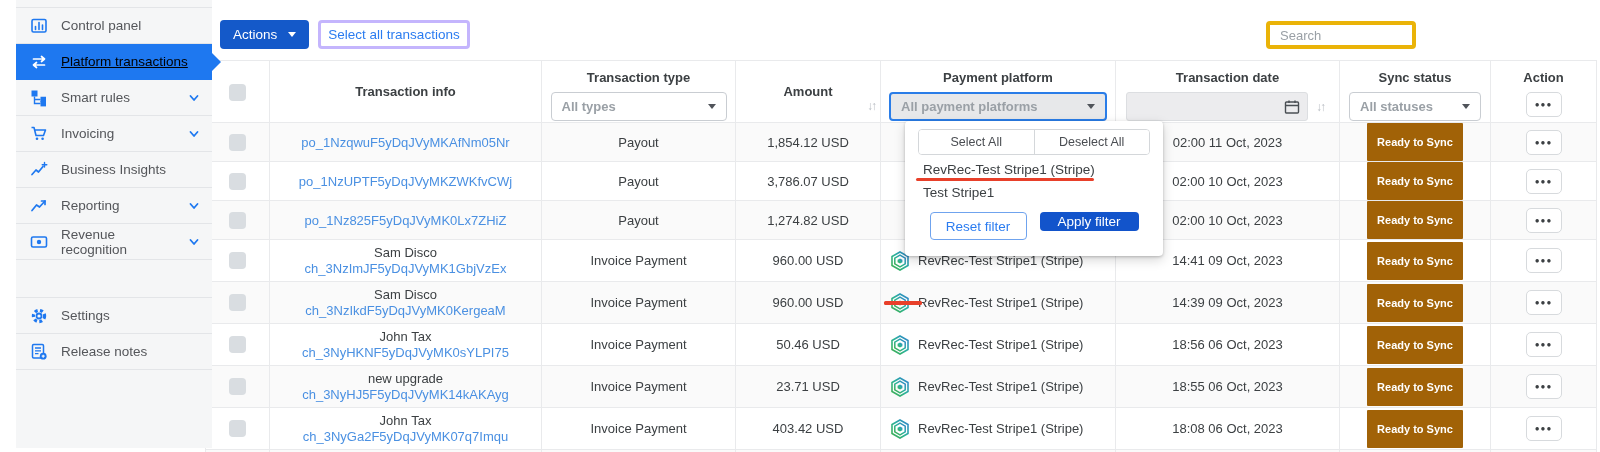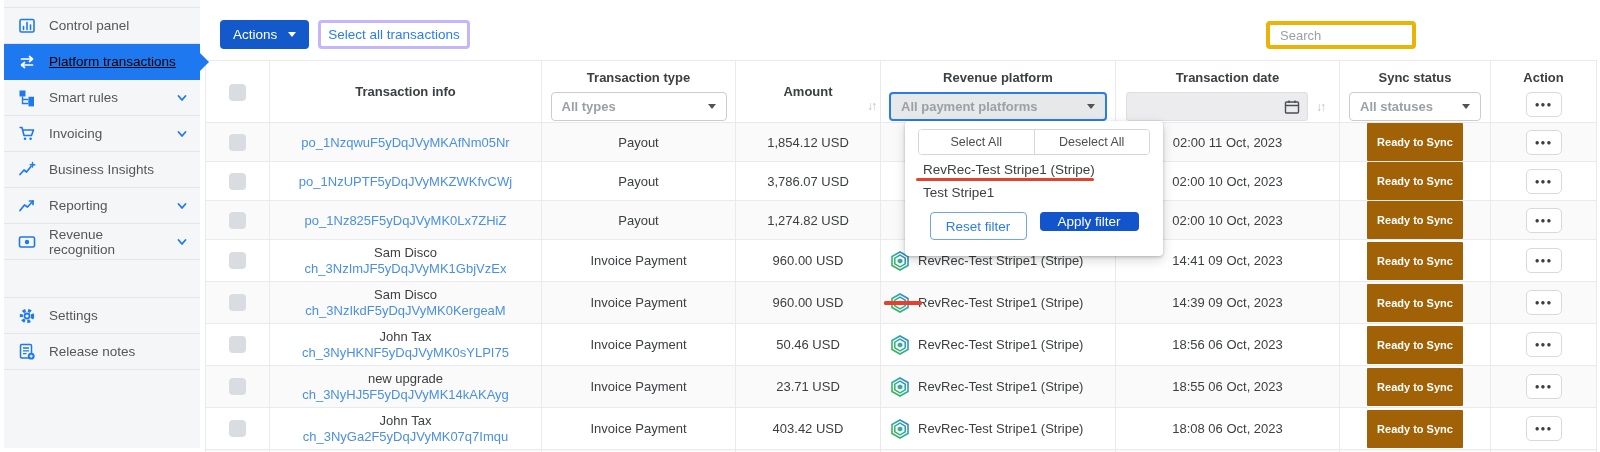--- a/index.html
+++ b/index.html
@@ -1,20 +1,20 @@
 <!DOCTYPE html>
 <html><head>
 <meta charset="utf-8">
 <style>
   * { margin:0; padding:0; box-sizing:border-box; }
   body { font-family:"Liberation Sans","DejaVu Sans",sans-serif; background:#fff; }
   .page { position:relative; width:1600px; height:452px; background:#fff; overflow:hidden; }
 
   
-  .sidebar { position:absolute; left:4px; top:0; width:196px; height:448px; background:#f5f6f7; z-index:3; }
+  .sidebar { position:absolute; left:16px; top:0; width:196px; height:448px; background:#f5f6f7; z-index:3; }
   .side-top-gap { height:8px; border-bottom:1px solid #e3e5e8; }
   .side-item { position:relative; display:flex; align-items:center; gap:13px; height:36px;
     padding:0 12px 0 14px; border-bottom:1px solid #e3e5e8; color:#54565a; font-size:13.5px; cursor:pointer; }
   .side-item.selected { background:#1e78f0; color:#000000; border-bottom-color:#1e78f0;text-decoration:underline; }
   .side-item.selected::after { content:''; position:absolute; right:-9px; top:50%; transform:translateY(-50%);
     border-left:9px solid #1e78f0; border-top:9px solid transparent; border-bottom:9px solid transparent; }
   .side-icon { width:18px; height:18px; display:inline-flex; color:#1e78f0; flex:none; }
   .side-icon svg { width:18px; height:18px; }
   .side-item.selected .side-icon { color:#fff; }
   .side-chev { margin-left:auto; display:inline-flex; width:12px; height:12px; }
@@ -232,21 +232,21 @@
             <div class="f-select w-type">
               <span>All types</span>
               <span class="caret-d"></span>
             </div>
           </th>
           <th class="th-amount">
             <div class="h-title mid">Amount</div>
             <span class="sort sort-amount">↓↑</span>
           </th>
           <th class="th-platform">
-            <div class="h-title">Revenue platform</div>
+            <div class="h-title">Payment platform</div>
             <div class="f-select active w-platform">
               <span>All payment platforms</span>
               <span class="caret-d"></span>
             </div>
           </th>
           <th class="th-date">
             <div class="h-title">Transaction date</div>
             <div class="date-wrap">
               <div class="date-input">
                 <span style="display:inline-flex;width:16px;height:16px">

